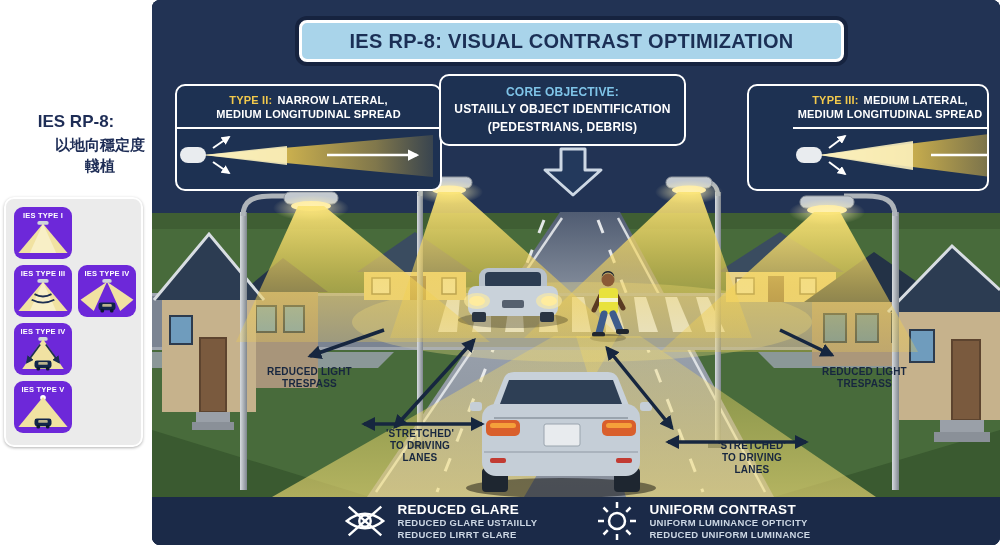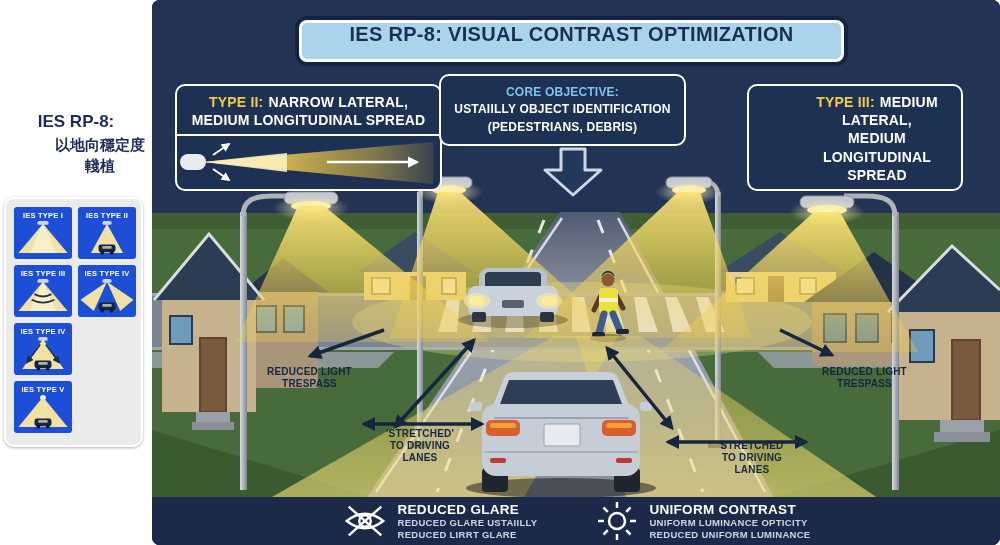--- a/index.html
+++ b/index.html
@@ -6,42 +6,42 @@
   body { font-family:"Liberation Sans","DejaVu Sans",sans-serif; background:#ffffff; }
   .stage { position:relative; width:1000px; height:545px; background:#ffffff; overflow:hidden; }
 
   
   .sidebar { position:absolute; left:0; top:0; width:152px; height:545px; background:#ffffff; }
   .sb-heading { position:absolute; left:0; top:112px; width:152px; text-align:center; color:#1e2d56; }
   .sb-line1 { font-size:17px; font-weight:800; margin-bottom:2px; }
   .sb-line { font-size:15px; font-weight:700; line-height:1.4;padding-left:48px; }
   .legend { position:absolute; left:4px; top:197px; width:139px; height:250px; background:#ebebeb;
             border:2px solid #ffffff; border-radius:10px; box-shadow:0 1px 3px rgba(0,0,0,.3); }
-  .tile { position:absolute; width:58px; height:52px; background:#1d4ed8; border-radius:3px; overflow:hidden; }
+  .tile { position:absolute; width:58px; height:52px; background:#6d28d9; border-radius:9px; overflow:hidden; }
   .tile-label { font-size:7.5px; font-weight:700; color:#ffffff; text-align:center; padding-top:4px; letter-spacing:.2px; }
   .tile svg { display:block; margin-top:1px; }
   .t1{left:8px;top:8px} .t2{left:72px;top:8px} .t3{left:8px;top:66px} .t4{left:72px;top:66px}
   .t5{left:8px;top:124px} .t6{left:8px;top:182px}
 
   
   .main { position:absolute; left:152px; top:0; width:848px; height:545px; background:#223354;
           border-radius:8px; overflow:hidden; box-shadow:inset 0 0 0 5px #18263f; }
   .scene { position:absolute; left:0; top:0; }
 
   .banner { position:absolute; left:147px; top:20px; width:545px; height:42px; background:#a9d4ea;
             border:3px solid #ffffff; border-radius:8px; box-shadow:0 0 0 4px #16233f;
-            display:flex; justify-content:center; }
+            display:flex; align-items:center; justify-content:center; }
   .banner span { font-size:20px; font-weight:800; color:#1b2f55; letter-spacing:.3px; }
 
   .callout { position:absolute; background:#1d3152; border:2px solid #ffffff; border-radius:10px; color:#fff; overflow:hidden; }
-  .co-head { text-align:center; padding:7px 4px 5px 4px; font-size:14px; font-weight:800; line-height:1.3; letter-spacing:.2px; }
+  .co-head { text-align:center; padding:7px 4px 5px 4px; font-size:11px; font-weight:800; line-height:1.3; letter-spacing:.2px; }
   .co-badge { color:#f2c94c; margin-right:5px; }
   .co-art { border-top:2px solid #ffffff; height:55px; }
   .callout-left  { left:23px;  top:84px; width:267px; height:107px; }
-  .callout-right { left:595px; top:84px; width:216px; height:107px;padding-left:44px; }
+  .callout-right { left:595px; top:84px; width:242px; height:107px;padding-left:44px; }
   .callout-center{ left:287px; top:74px; width:247px; height:72px; padding-top:8px; }
   .co-c-line { text-align:center; font-size:12px; font-weight:800; line-height:1.45; letter-spacing:.2px; }
   .co-c-heading { color:#7fc4e8; }
   .down-arrow { position:absolute; left:389px; top:146px; }
 
   .scene-label { position:absolute; color:#17263f; font-weight:800; font-size:10px; line-height:1.2;
                  text-align:center; letter-spacing:.2px; }
   .lab-trespass-left  { left:100px; top:366px; width:115px; }
   .lab-trespass-right { left:655px; top:366px; width:115px; }
   .lab-stretched-left { left:210px; top:428px; width:116px; }
@@ -69,31 +69,20 @@
         <div class="tile-label">IES TYPE I</div>
         <svg width="58" height="34" viewBox="0 0 60 36">
           <defs>
             <marker id="ahd" viewBox="0 0 10 10" refX="8" refY="5" markerWidth="4.5" markerHeight="4.5" orient="auto-start-reverse">
               <path d="M0,0 L10,5 L0,10 Z" fill="#1d2f52"></path>
             </marker>
           </defs>
           <rect x="24" y="0" width="12" height="4" rx="2" fill="#cfd5da"></rect>
           <polygon points="30,3 4,34 56,34" fill="#f1e2a2"></polygon>
           <polygon points="30,3 16,34 44,34" fill="#f8efc6"></polygon>
-        </svg>
-      </div>
-      <div class="tile t2">
-        <div class="tile-label">IES TYPE II</div>
-        <svg width="58" height="34" viewBox="0 0 60 36">
-          <rect x="25" y="0" width="10" height="4" rx="2" fill="#cfd5da"></rect>
-          <polygon points="30,3 13,34 47,34" fill="#f1e2a2"></polygon>
-          <rect x="21" y="25" width="18" height="8" rx="2.5" fill="#12254a"></rect>
-          <rect x="25" y="26.5" width="10" height="3" rx="1" fill="#f1e2a2" opacity=".75"></rect>
-          <circle cx="25" cy="33.5" r="2" fill="#0d1830"></circle>
-            <circle cx="35" cy="33.5" r="2" fill="#0d1830"></circle>
         </svg>
       </div>
       <div class="tile t3">
         <div class="tile-label">IES TYPE III</div>
         <svg width="58" height="34" viewBox="0 0 60 36">
           <rect x="24" y="0" width="12" height="4" rx="2" fill="#cfd5da"></rect>
           <polygon points="30,3 4,34 56,34" fill="#f1e2a2"></polygon>
           <polygon points="30,3 16,34 44,34" fill="#f8efc6"></polygon>
           <path d="M18,22 Q30,28 42,22" stroke="#1d2f52" stroke-width="2" fill="none"></path>
           <path d="M21,16 Q30,21 39,16" stroke="#1d2f52" stroke-width="2" fill="none"></path>

